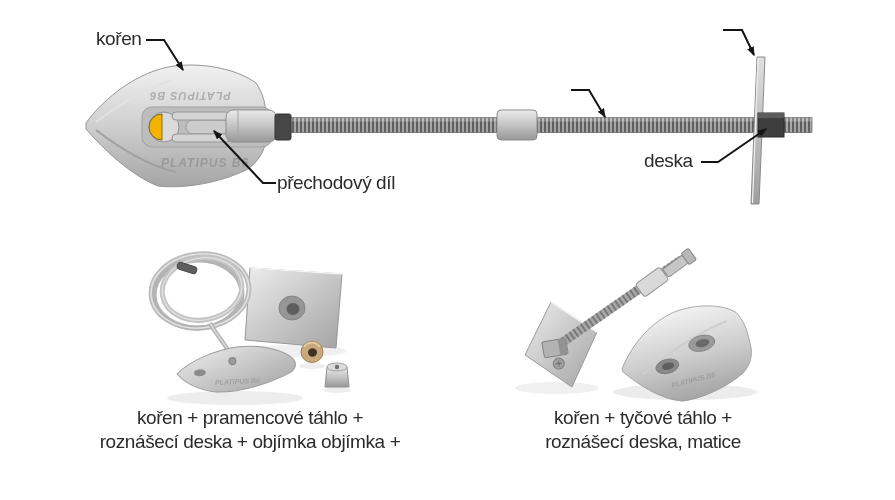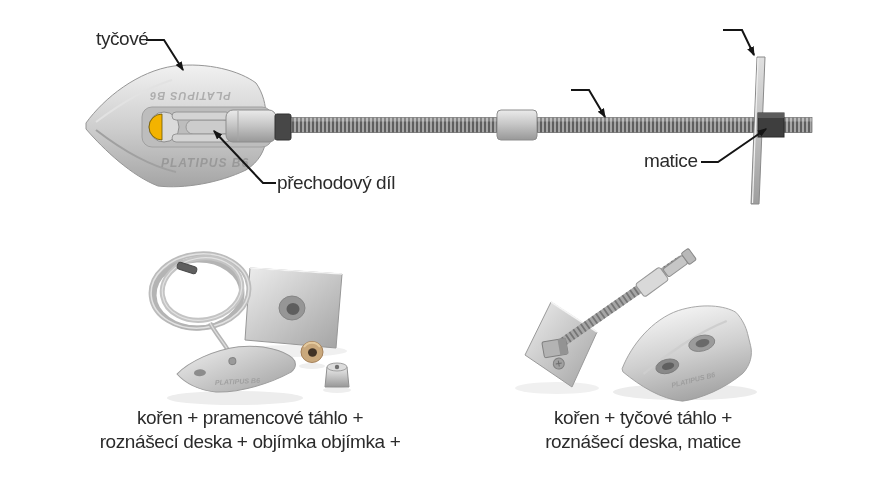--- a/index.html
+++ b/index.html
@@ -177,22 +177,22 @@
         <path d="M-60,10 C-30,-5 20,-25 60,-30" fill="none" stroke="#cecece" stroke-width="3"></path>
         <ellipse cx="-28" cy="8" rx="15" ry="9" fill="#898989" stroke="#777777"></ellipse>
         <ellipse cx="-27" cy="8" rx="8" ry="4.5" fill="#5f5f5f"></ellipse>
         <ellipse cx="22" cy="-10" rx="17" ry="10" fill="#9b9b9b" stroke="#808080"></ellipse>
         <ellipse cx="23" cy="-10" rx="9" ry="5" fill="#6a6a6a"></ellipse>
         <text x="0" y="36" font-size="9" font-style="italic" font-weight="bold" fill="#9e9e9e" text-anchor="middle">PLATIPUS B6</text>
       </g>
     </g>
   </svg>
 
-  <div class="label" style="left:96px;top:29px">tyčové</div>
-  <div class="label" style="left:644px;top:151px">matice</div>
+  <div class="label" style="left:96px;top:29px">kořen</div>
+  <div class="label" style="left:644px;top:151px">deska</div>
   <div class="label" style="left:277px;top:173px">přechodový díl</div>
 
   <div class="caption" style="left:85px;top:406px;width:330px">
     <div>kořen + pramencové táhlo +</div>
     <div>roznášecí deska + objímka objímka +</div>
   </div>
   <div class="caption" style="left:488px;top:406px;width:310px">
     <div>kořen + tyčové táhlo +</div>
     <div>roznášecí deska, matice</div>
   </div>

